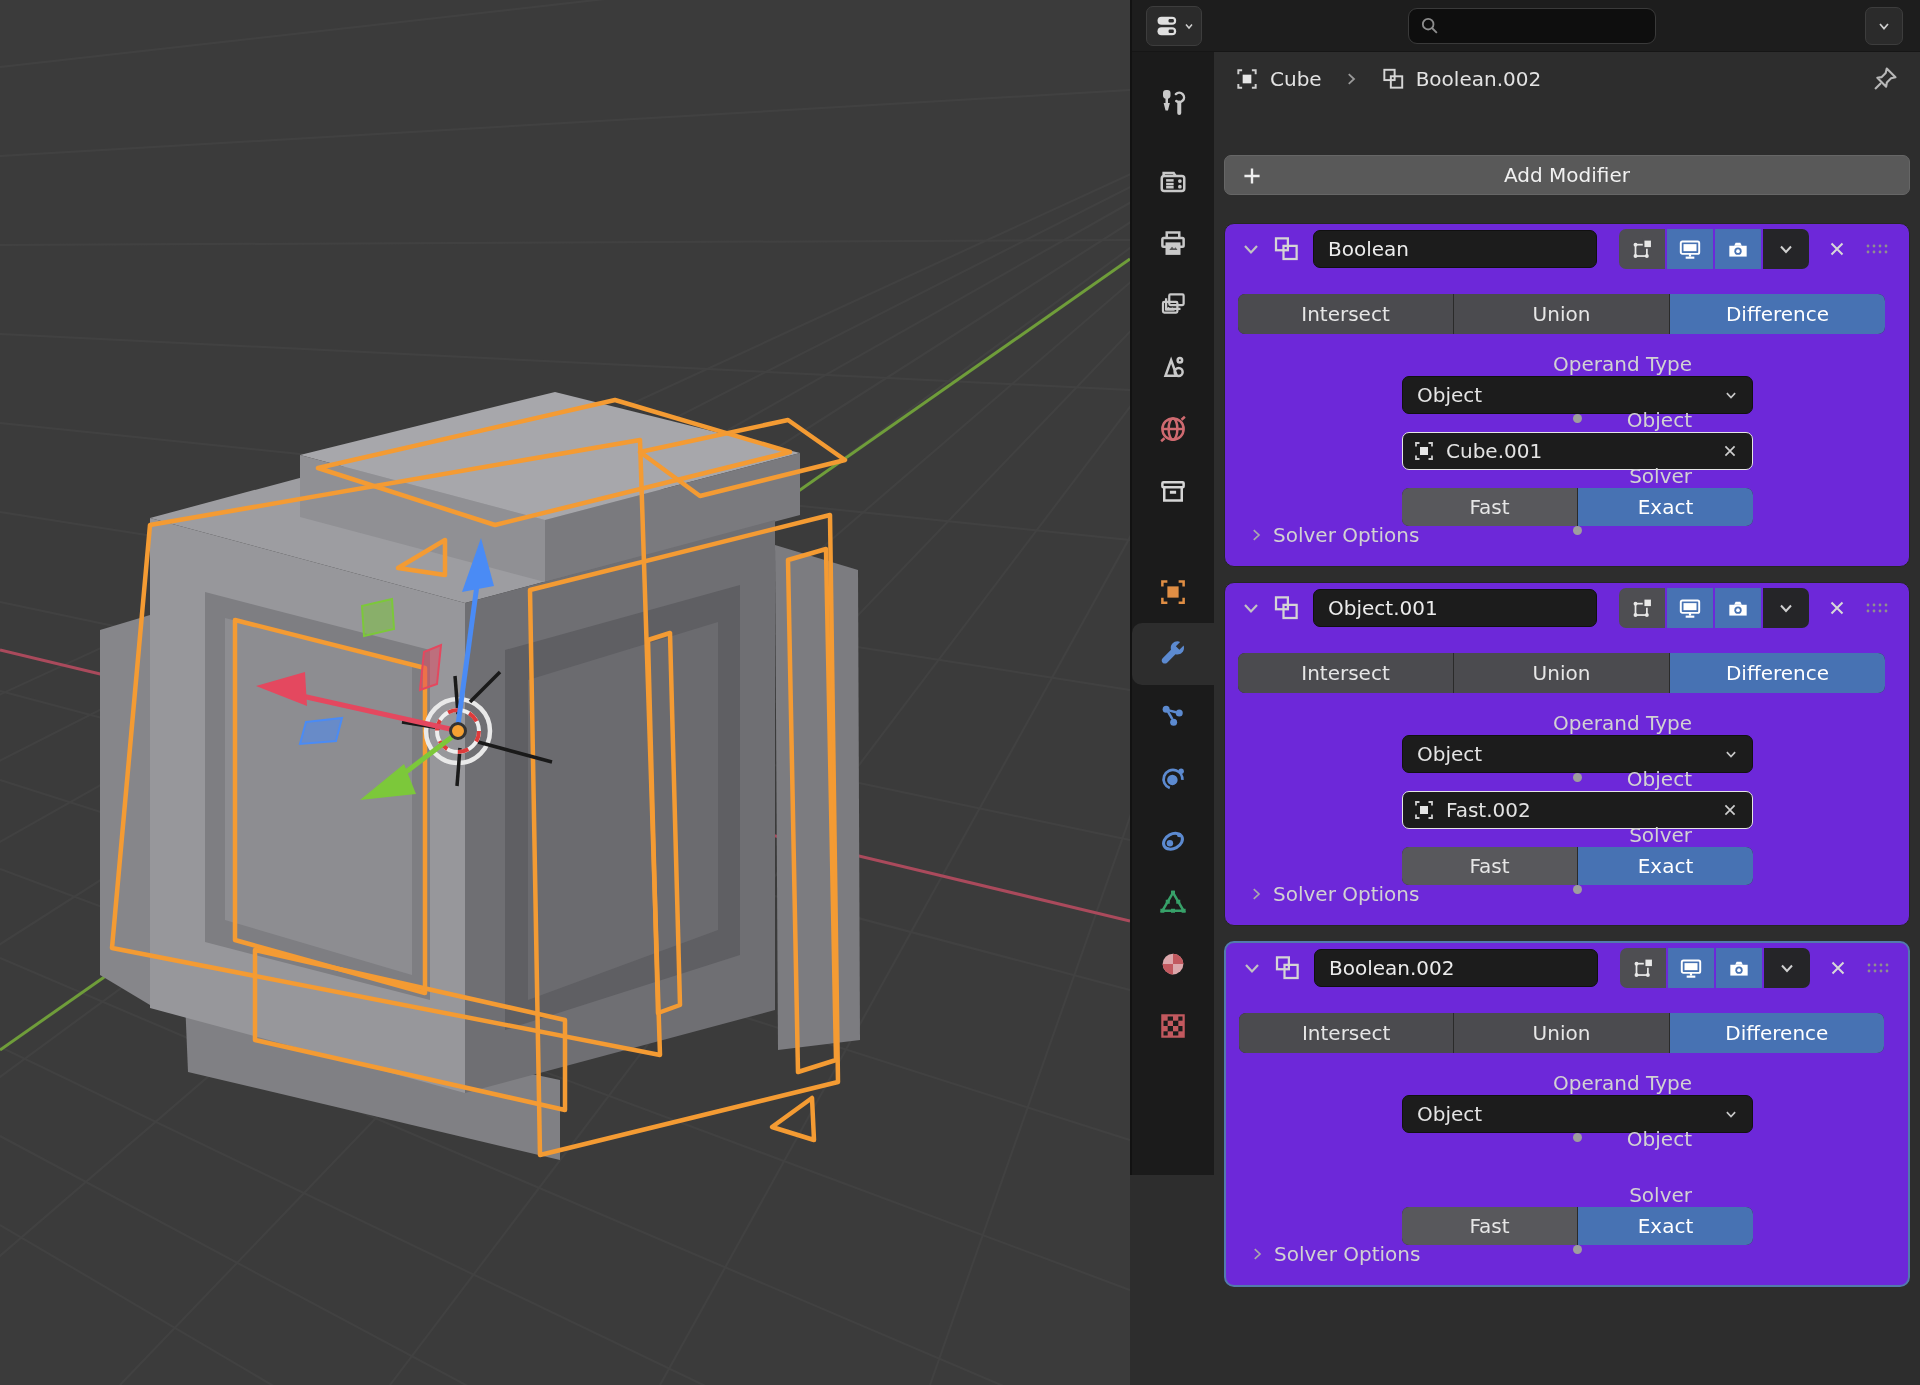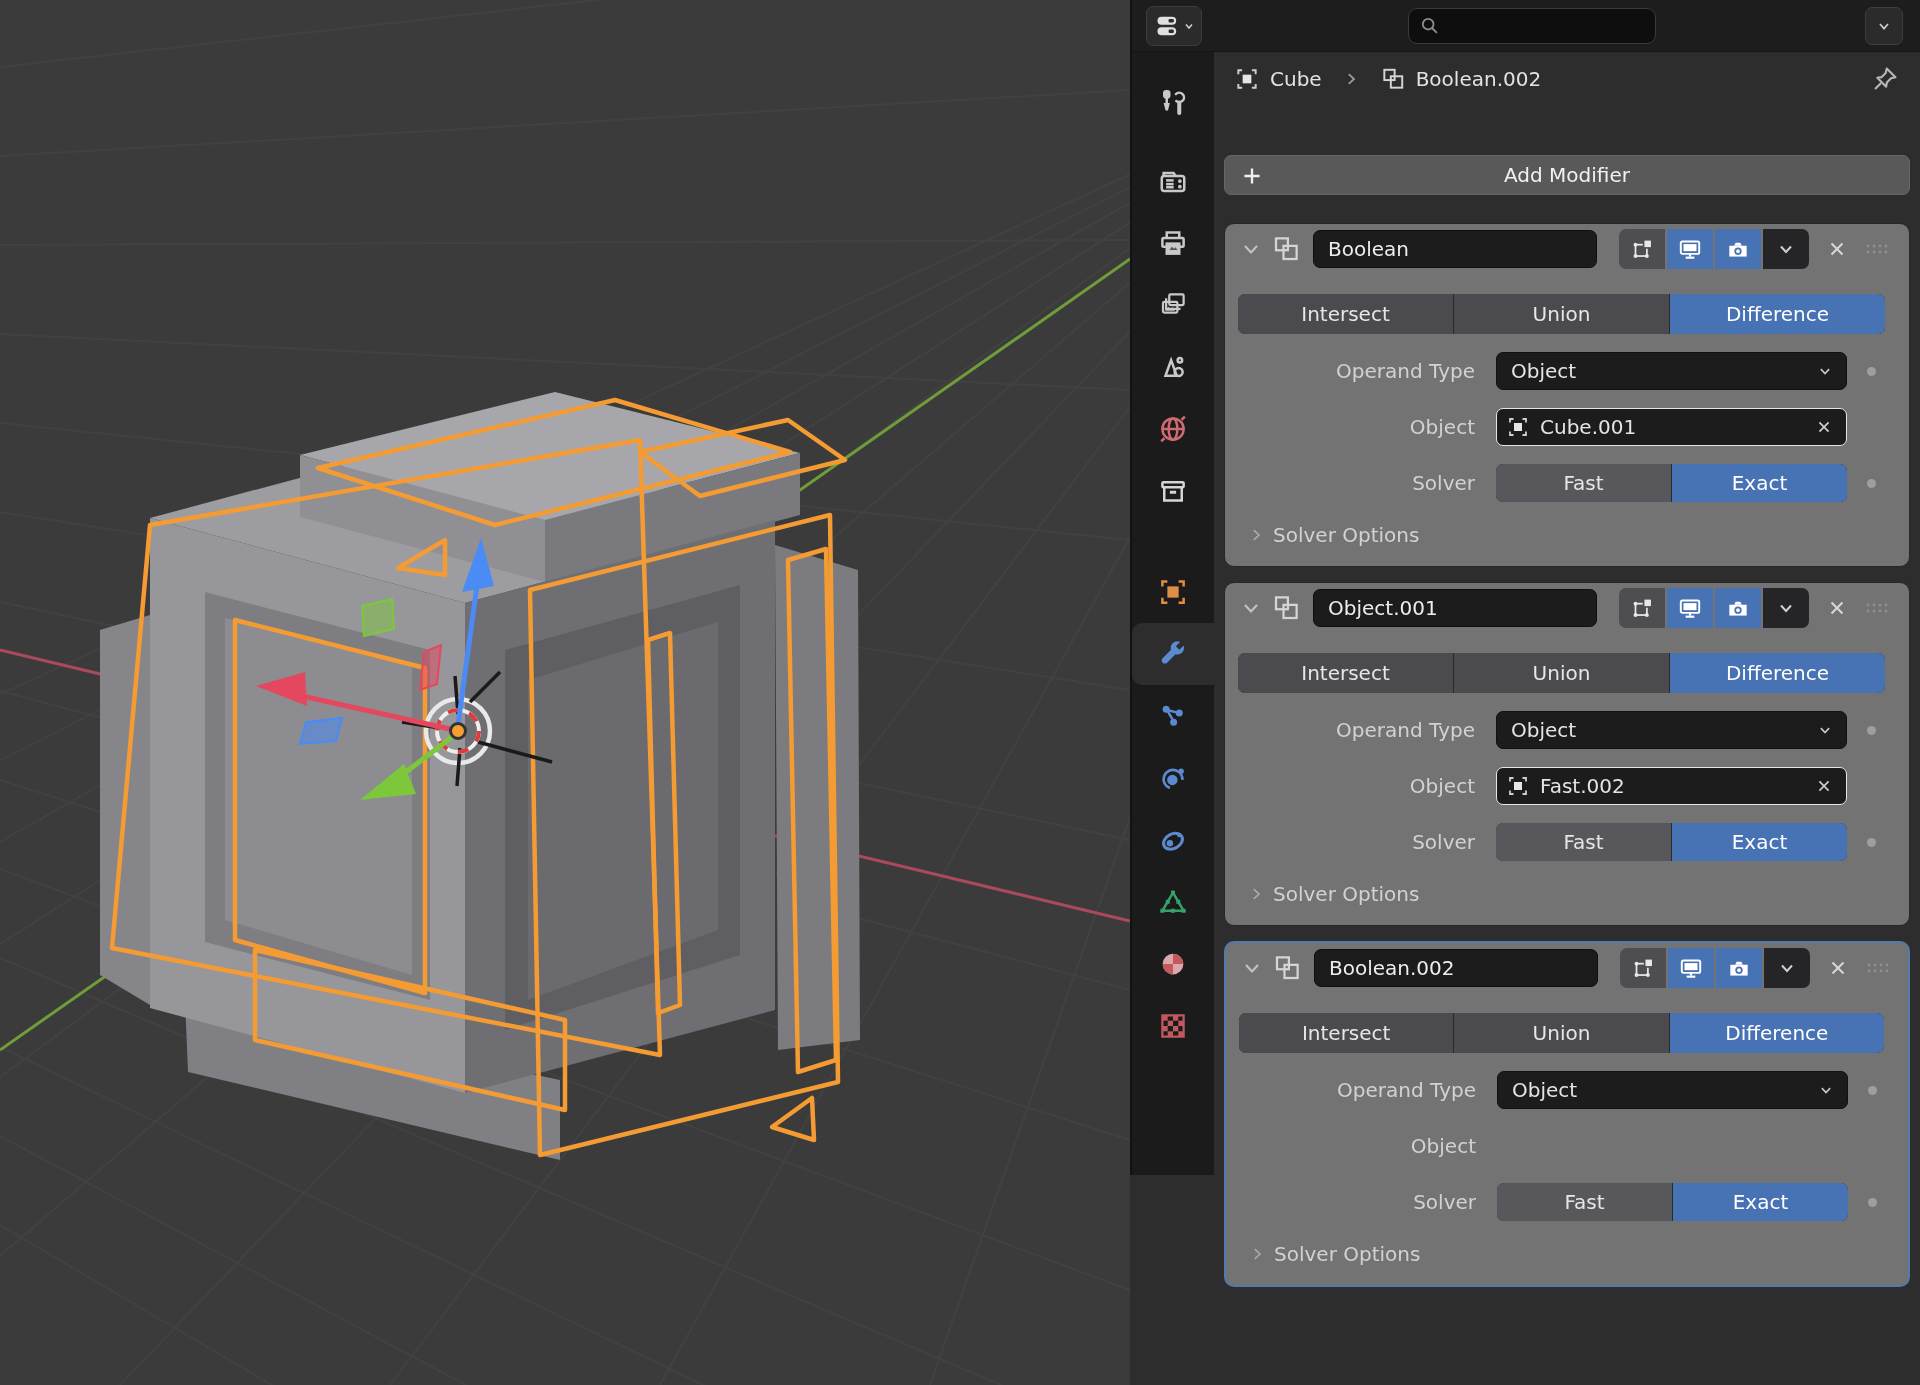--- a/index.html
+++ b/index.html
@@ -32,39 +32,39 @@
   .propsmain { flex:1; background:#2d2d2d; min-width:0; }
   .breadcrumb { height:53px; display:flex; align-items:center; padding:0 26px 0 20px; gap:10px; color:#e3e3e3; }
   .bc-sep { margin:0 10px; display:flex; }
   .bc-spacer { flex:1; }
 
   .addmod { margin:50px 15px 28px 10px; height:40px; background:#595959; border:1px solid #666;
     border-radius:7px; display:flex; align-items:center; color:#f1f1f1; position:relative; }
   .addmod .plus { position:absolute; left:14px; top:7px; }
   .addmod .cap { flex:1; text-align:center; }
 
-  .panel { margin:0 15px 15px 10px; background:#737373; border:1px solid #262626; border-radius:10px; }
+  .panel { margin:0 15px 15px 10px; background:#6d28d9; border:1px solid #262626; border-radius:10px; }
   .panel.active { border:2px solid #527aad; }
   .panel-header { height:50px; display:flex; align-items:center; padding:0 14px; }
   .namebox { margin-left:12px; width:284px; height:38px; background:#1c1c1c; border:1px solid #101010;
     border-radius:7px; display:flex; align-items:center; padding:0 14px; color:#ededed; }
   .hicons { display:flex; gap:2px; margin-left:22px; }
   .ibtn { width:46px; height:40px; background:#4e4e52; display:flex; align-items:center; justify-content:center; }
   .ibtn.first { border-radius:7px 0 0 7px; } .ibtn.last { border-radius:0 7px 7px 0; }
   .ibtn.on { background:#4772b3; } .ibtn.dark { background:#252528; }
   .xbtn { margin-left:14px; width:28px; height:28px; display:flex; align-items:center; justify-content:center; }
   .drag { margin-left:12px; display:flex; align-items:center; }
 
   .panel-body { padding:20px 0 16px; }
   .enumrow { margin:0 24px 18px 13px; }
   .enum { display:flex; height:40px; border-radius:7px; overflow:hidden; background:#2a2a2a; gap:1px; }
   .seg { flex:1; display:flex; align-items:center; justify-content:center; background:#4b4b4f; color:#e6e6e6; }
   .seg.lite { background:#58585c; }
   .seg.sel { background:#4772b3; color:#ffffff; }
-  .row { display:flex; align-items:center; height:38px; margin-bottom:18px; }
+  .row { display:flex; align-items:center; height:38px; margin-bottom:18px;flex-direction:column; }
   .lbl { width:250px; flex:none; text-align:right; color:#d2d2d2; }
   .wid { margin-left:21px; width:351px; flex:none; height:38px; }
   .dd { background:#1c1c1c; border:1px solid #111; border-radius:7px; display:flex; align-items:center;
     padding:0 12px 0 14px; color:#e4e4e4; }
   .dd .chev { margin-left:auto; display:flex; }
   .objf { background:#1c1c1c; border:1px solid #e5e5e5; border-radius:7px; display:flex; align-items:center;
     padding:0 12px 0 9px; gap:10px; color:#e4e4e4; }
   .objf .xi { margin-left:auto; display:flex; }
   .dot { width:9px; height:9px; border-radius:50%; background:#9e9e9e; margin-left:20px; flex:none; }
   .subpanel { margin:8px 0 0 22px; height:30px; display:flex; align-items:center; gap:8px; color:#d2d2d2; }

